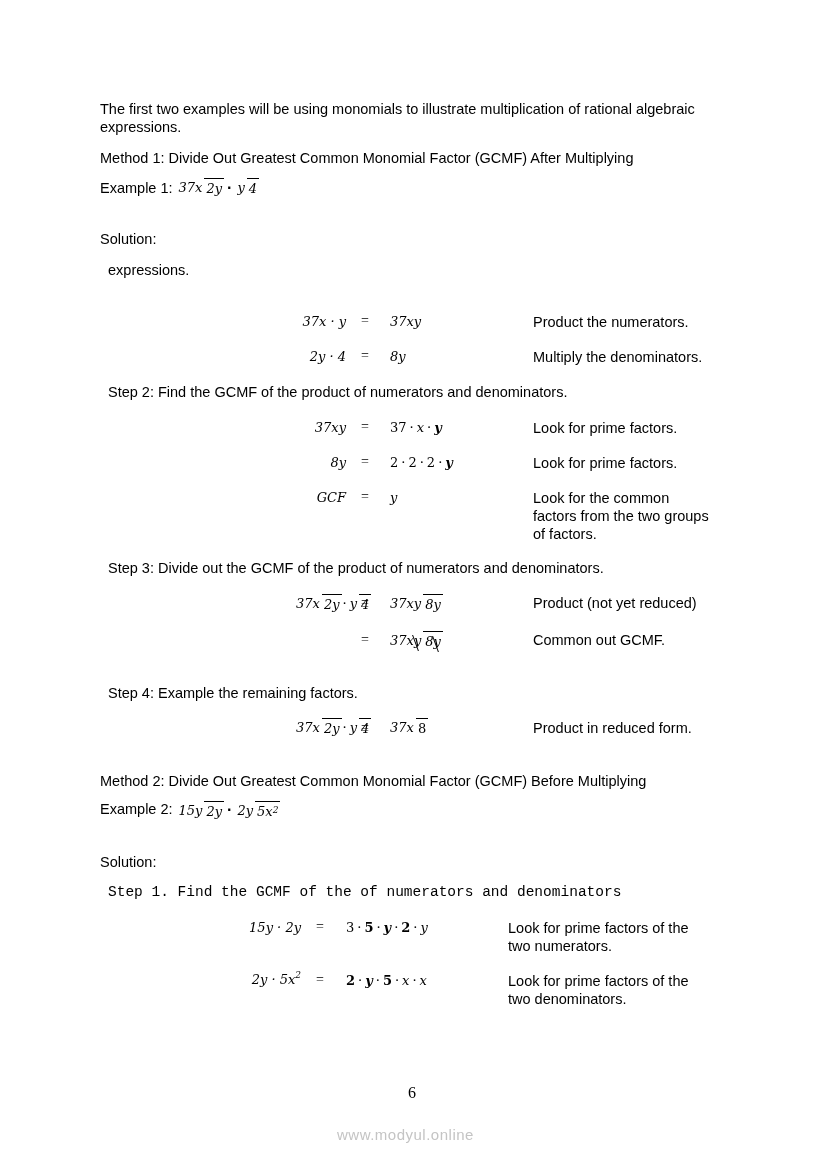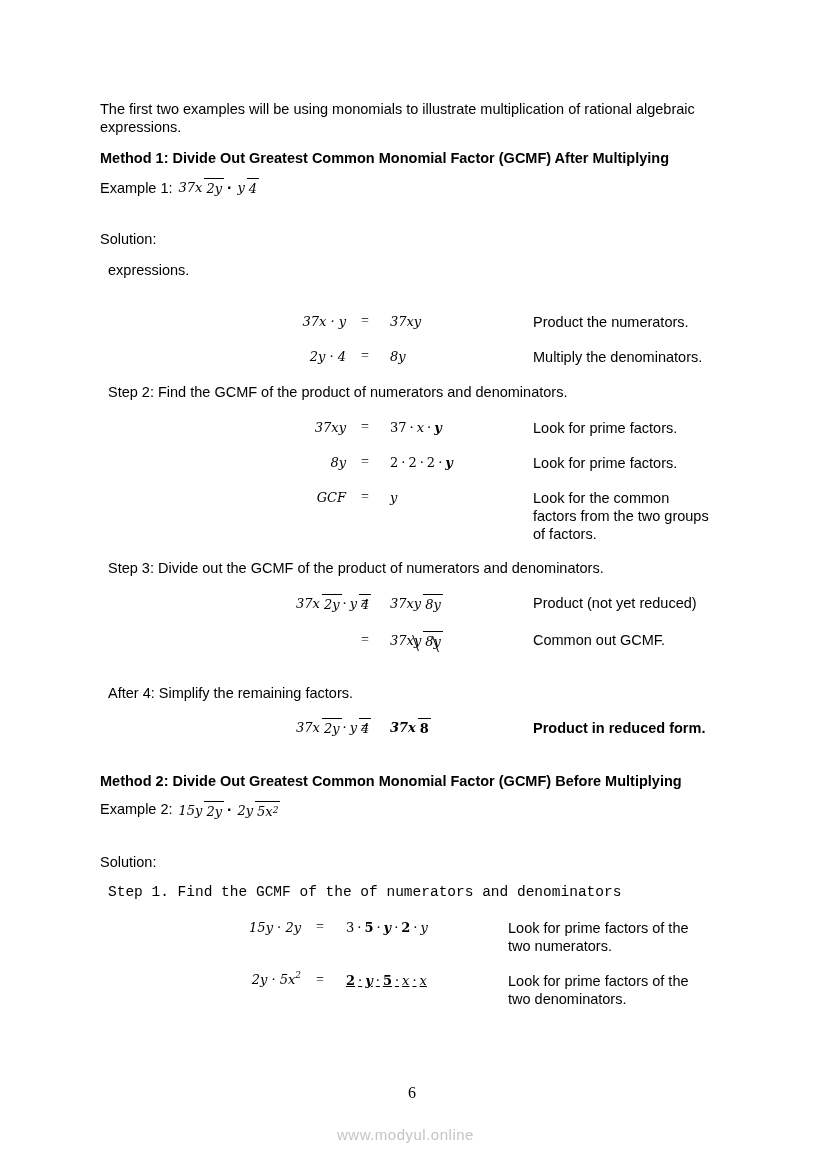--- a/index.html
+++ b/index.html
@@ -1,19 +1,19 @@
 <!DOCTYPE html>
 <html><head>
 <meta charset="utf-8">
 <style>
   html, body { margin:0; padding:0; background:#ffffff; }
   body { width:826px; height:1169px; position:relative; overflow:hidden; color:#000; font-family:"Liberation Sans", sans-serif; font-size:14.5px; }
   .abs { position:absolute; white-space:nowrap; }
   .p { line-height:18px; }
-  .b { font-weight:bold; }
+  .b { font-weight:normal; }
   .m { font-family:"DejaVu Serif", "Liberation Serif", serif; font-style:italic; font-size:13px; }
   .eq { font-family:"Liberation Serif", serif; font-size:14px; }
   .frac { display:inline-flex; flex-direction:row; align-items:center; vertical-align:middle; }
   .frac .num { padding:0 2px; line-height:16px; }
   .frac .den { border-top:1px solid #000; padding:2px 2px 0 2px; line-height:16px; }
   .dot { font-size:16px; font-weight:bold; margin:0 3px; vertical-align:middle; }
   .cdot { margin:0 3px; }
   .strike { position:relative; display:inline-block; }
   .strike::after { content:""; position:absolute; left:1px; right:-2px; top:2px; bottom:-2px; border-left:1px solid #000; transform:skewX(20deg); }
   .right { text-align:right; }
@@ -105,21 +105,21 @@
 
 <div class="abs eq" style="left:361px; top:632px;">=</div>
 <div class="abs m" style="left:388px; top:631px;">
   <span class="frac">
     <span class="num"><span>37x</span><span class="strike">y</span></span>
     <span class="den"><span>8</span><span class="strike">y</span></span>
   </span>
 </div>
 <div class="abs" style="left:533px; top:632px;">Common out GCMF.</div>
 
-<div class="abs" style="left:108px; top:685px;">After 4: Simplify the remaining factors.</div>
+<div class="abs" style="left:108px; top:685px;">Step 4: Example the remaining factors.</div>
 
 <div class="abs m" style="left:294px; top:718px; display:flex; align-items:center;">
   <span class="frac">
       <span class="num">37x</span>
       <span class="den">2y</span>
     </span>
   <span style="font-style:normal; margin:0 1px;">·</span>
   <span class="frac">
       <span class="num">y</span>
       <span class="den">4</span>
@@ -156,20 +156,20 @@
 <div class="abs m right" style="left:200px; width:101px; top:920px;">15y · 2y</div>
 <div class="abs eq" style="left:316px; top:919px;">=</div>
 <div class="abs m" style="left:346px; top:920px;"><span style="font-style:normal;">3<span class="cdot">·</span><b>5</b><span class="cdot">·</span></span><b>y</b><span class="cdot" style="font-style:normal;">·</span><b style="font-style:normal;">2</b><span class="cdot" style="font-style:normal;">·</span>y</div>
 <div class="abs p" style="left:508px; top:919px;">
   <div>Look for prime factors of the</div>
   <div>two numerators.</div>
 </div>
 
 <div class="abs m right" style="left:200px; width:101px; top:972px;"><span>2y · 5x</span><sup>2</sup></div>
 <div class="abs eq" style="left:316px; top:972px;">=</div>
-<div class="abs m" style="left:346px; top:973px;text-decoration:underline;"><b style="font-style:normal;">2</b><span class="cdot" style="font-style:normal;">·</span><b>y</b><span class="cdot" style="font-style:normal;">·</span><b style="font-style:normal;">5</b><span class="cdot" style="font-style:normal;">·</span>x<span class="cdot" style="font-style:normal;">·</span>x</div>
+<div class="abs m" style="left:346px; top:973px;"><b style="font-style:normal;">2</b><span class="cdot" style="font-style:normal;">·</span><b>y</b><span class="cdot" style="font-style:normal;">·</span><b style="font-style:normal;">5</b><span class="cdot" style="font-style:normal;">·</span>x<span class="cdot" style="font-style:normal;">·</span>x</div>
 <div class="abs p" style="left:508px; top:972px;">
   <div>Look for prime factors of the</div>
   <div>two denominators.</div>
 </div>
 
 <div class="abs pagenum" style="left:408px; top:1084px;">6</div>
 <div class="abs watermark" style="left:337px; top:1126px;">www.modyul.online</div>
 
 </body></html>

